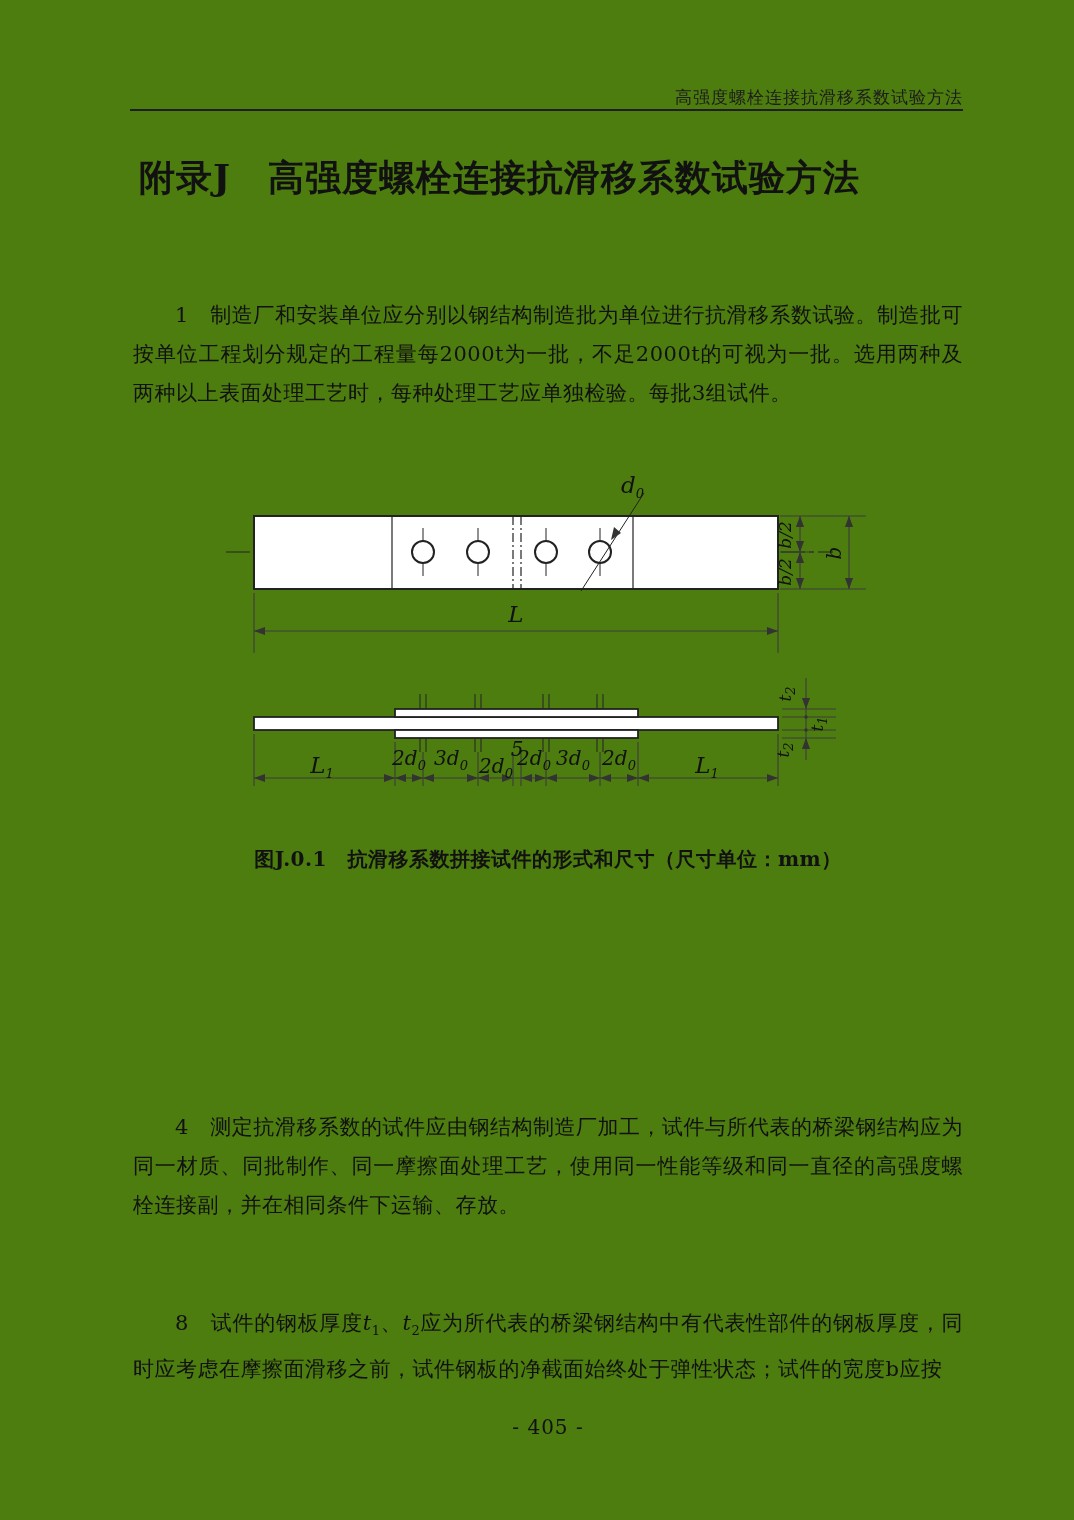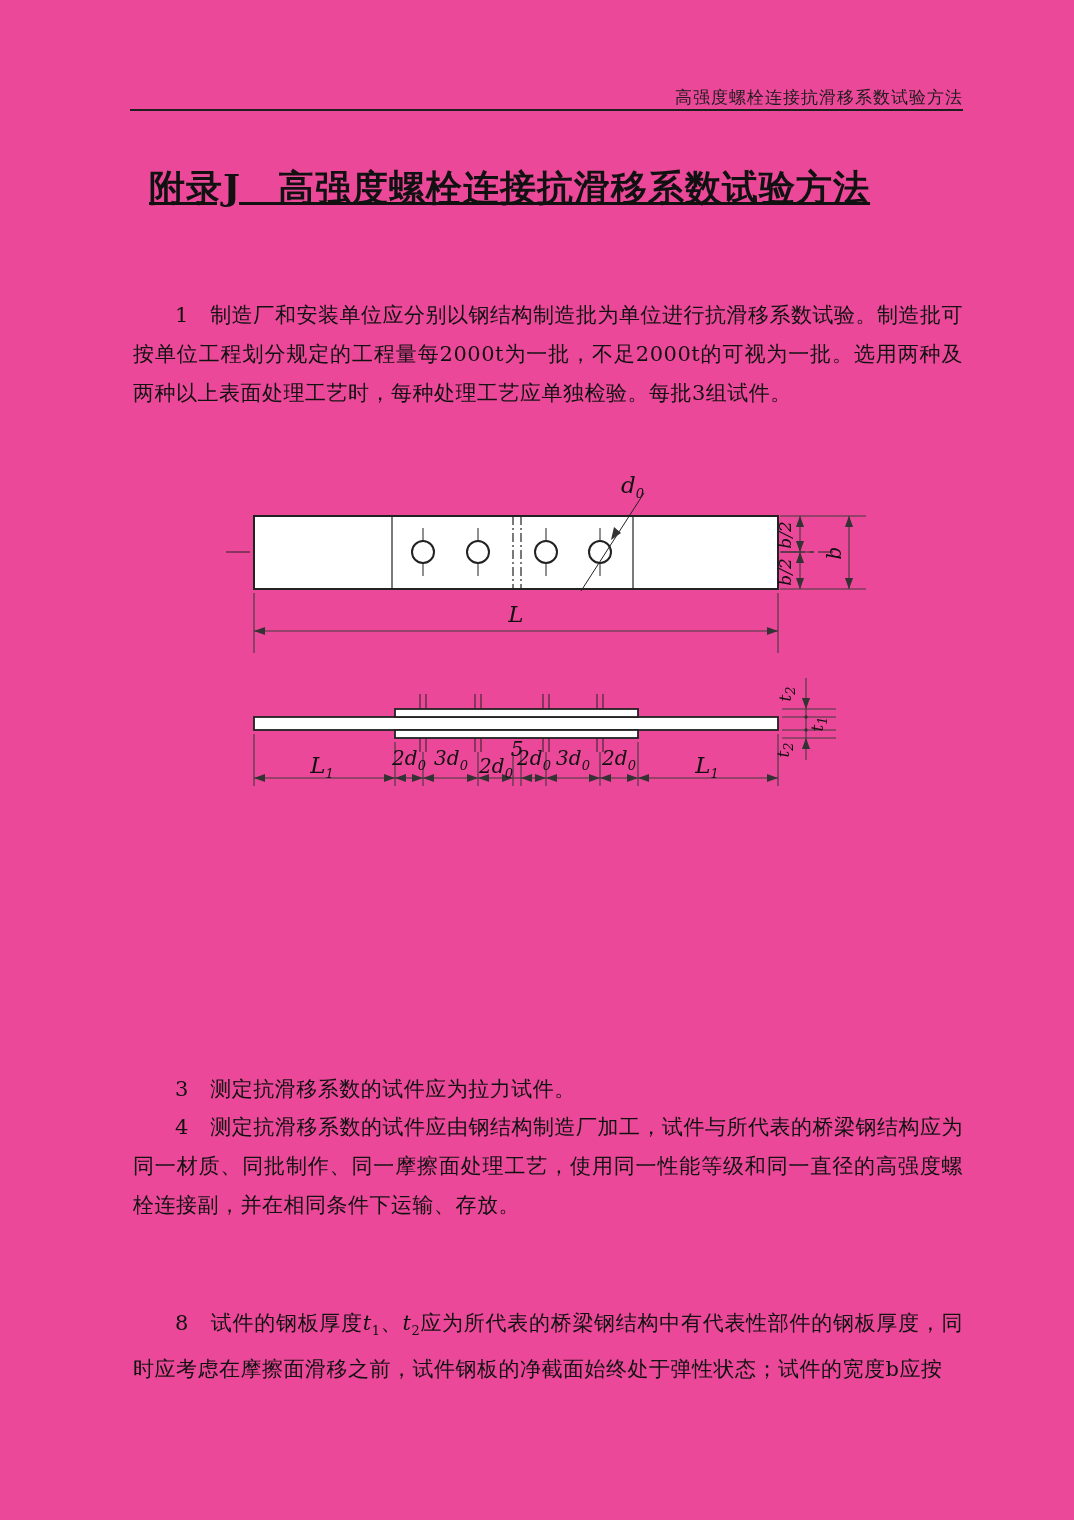--- a/index.html
+++ b/index.html
@@ -1,28 +1,28 @@
 <!DOCTYPE html>
 <html><head>
 <meta charset="utf-8">
 <style>
   html,body{margin:0;padding:0;background:#e9e9e9;}
   .page{
-    position:relative;width:1074px;height:1520px;background:#ec4899;
+    position:relative;width:1074px;height:1520px;background:#4d7c0f;
     margin:0 auto;overflow:hidden;color:#111;
     font-family:"DejaVu Serif","Liberation Serif",serif;
   }
   .running-header{
     position:absolute;top:86px;left:133px;width:830px;
     text-align:right;font-size:17px;color:#1c1c1c;letter-spacing:1px;
   }
   .header-rule{position:absolute;top:109px;left:130px;width:833px;height:2px;background:#1f1f1f;}
   .doc-title{
-    position:absolute;top:148px;left:133px;margin:16px;
-    font-size:36px;font-weight:bold;letter-spacing:1px;white-space:nowrap;text-decoration:underline;
+    position:absolute;top:148px;left:133px;margin:6px;
+    font-size:36px;font-weight:bold;letter-spacing:1px;white-space:nowrap;
   }
   .blk{
     position:absolute;left:133px;width:830px;margin:0;
     font-size:21px;line-height:39px;text-align:justify;letter-spacing:0.5px;
   }
   .sec-head{padding-left:15px;width:815px;}
   .secnum{
     font-family:"DejaVu Sans","Liberation Sans",sans-serif;
     font-weight:bold;letter-spacing:1.5px;
   }
@@ -171,21 +171,22 @@
         <line class="dim" x1="806" y1="760" x2="806" y2="738" marker-end="url(#arr)"></line>
         <circle class="arrfill" cx="806" cy="717" r="1.7"></circle>
         <circle class="arrfill" cx="806" cy="730" r="1.7"></circle>
         <text class="flab flab-sm" transform="rotate(-90 791 694)" x="791" y="694" text-anchor="middle"><tspan>t</tspan><tspan class="fsub" dy="4">2</tspan></text>
         <text class="flab flab-sm" transform="rotate(-90 823 724)" x="823" y="724" text-anchor="middle"><tspan>t</tspan><tspan class="fsub" dy="4">1</tspan></text>
         <text class="flab flab-sm" transform="rotate(-90 789 750)" x="789" y="750" text-anchor="middle"><tspan>t</tspan><tspan class="fsub" dy="4">2</tspan></text>
       </g>
     </g>
   </svg>
 
+  <p class="blk caption" style="top:846px">图J.0.1　抗滑移系数拼接试件的形式和尺寸（尺寸单位：mm）</p>
 
 
-  <p class="blk para" style="top:1070px">3　测定抗滑移系数的试件应为拉力试件。</p>
   <p class="blk para" style="top:1108px">4　测定抗滑移系数的试件应由钢结构制造厂加工，试件与所代表的桥梁钢结构应为同一材质、同批制作、同一摩擦面处理工艺，使用同一性能等级和同一直径的高强度螺栓连接副，并在相同条件下运输、存放。</p>
 
   <p class="blk para" style="top:1304px"><span>8　试件的钢板厚度</span><i class="var">t</i><sub class="vs">1</sub><span>、</span><i class="var">t</i><sub class="vs">2</sub><span>应为所代表的桥梁钢结构中有代表性部件的钢板厚度，同时应考虑在摩擦面滑移之前，试件钢板的净截面始终处于弹性状态；试件的宽度b应按</span></p>
 
+  <div class="blk footer" style="top:1414px">- 405 -</div>
 
 </div>
 
 </body></html>

